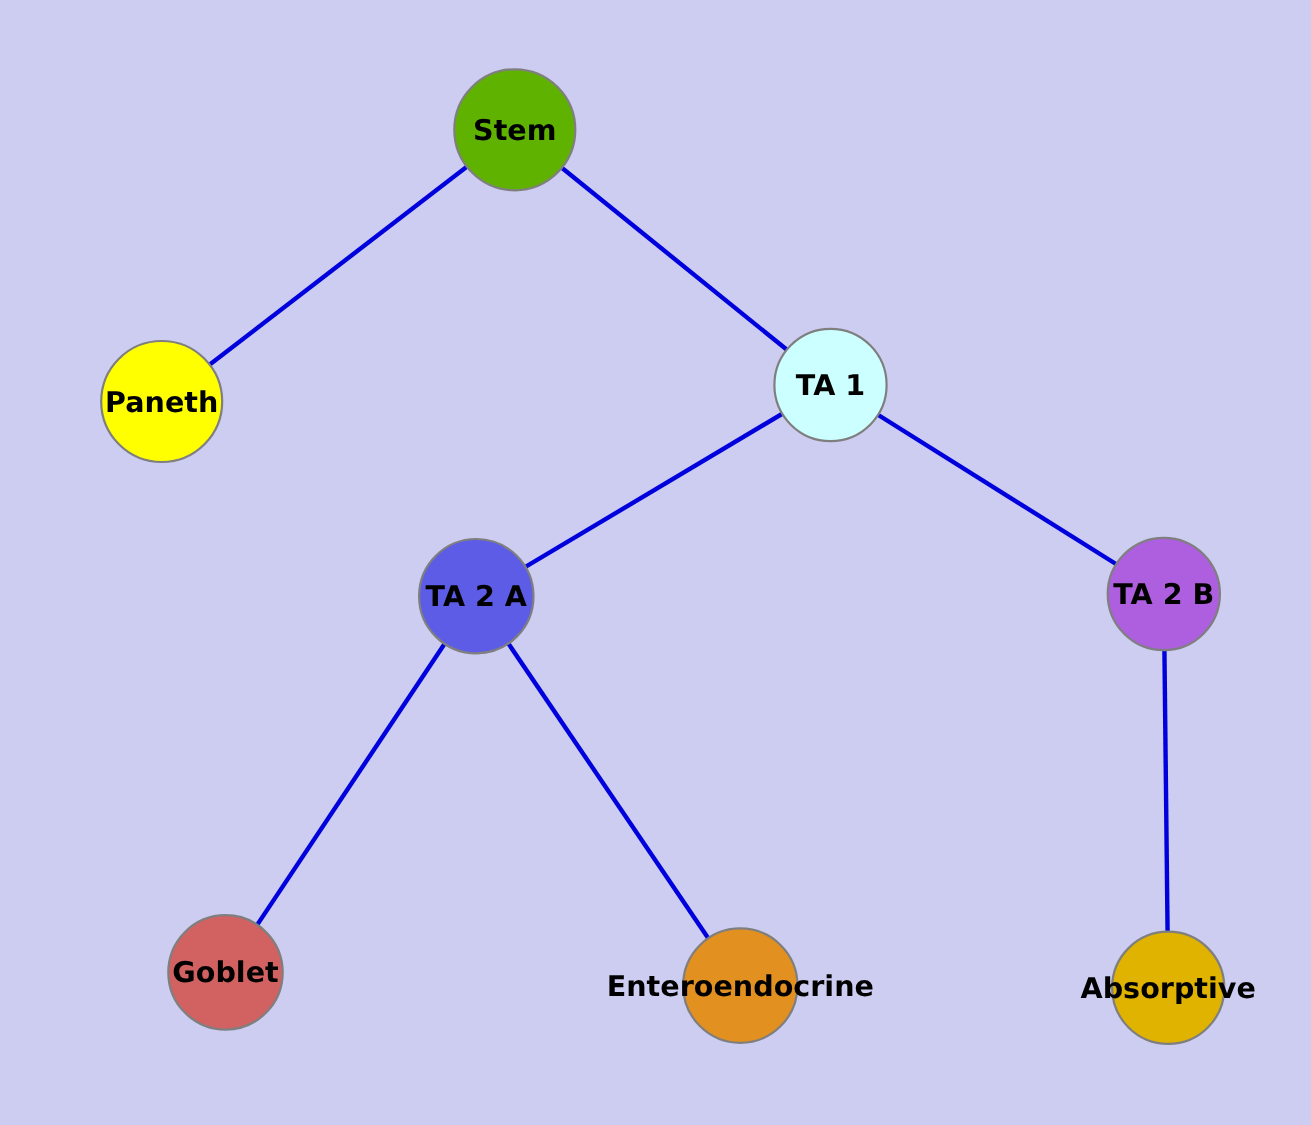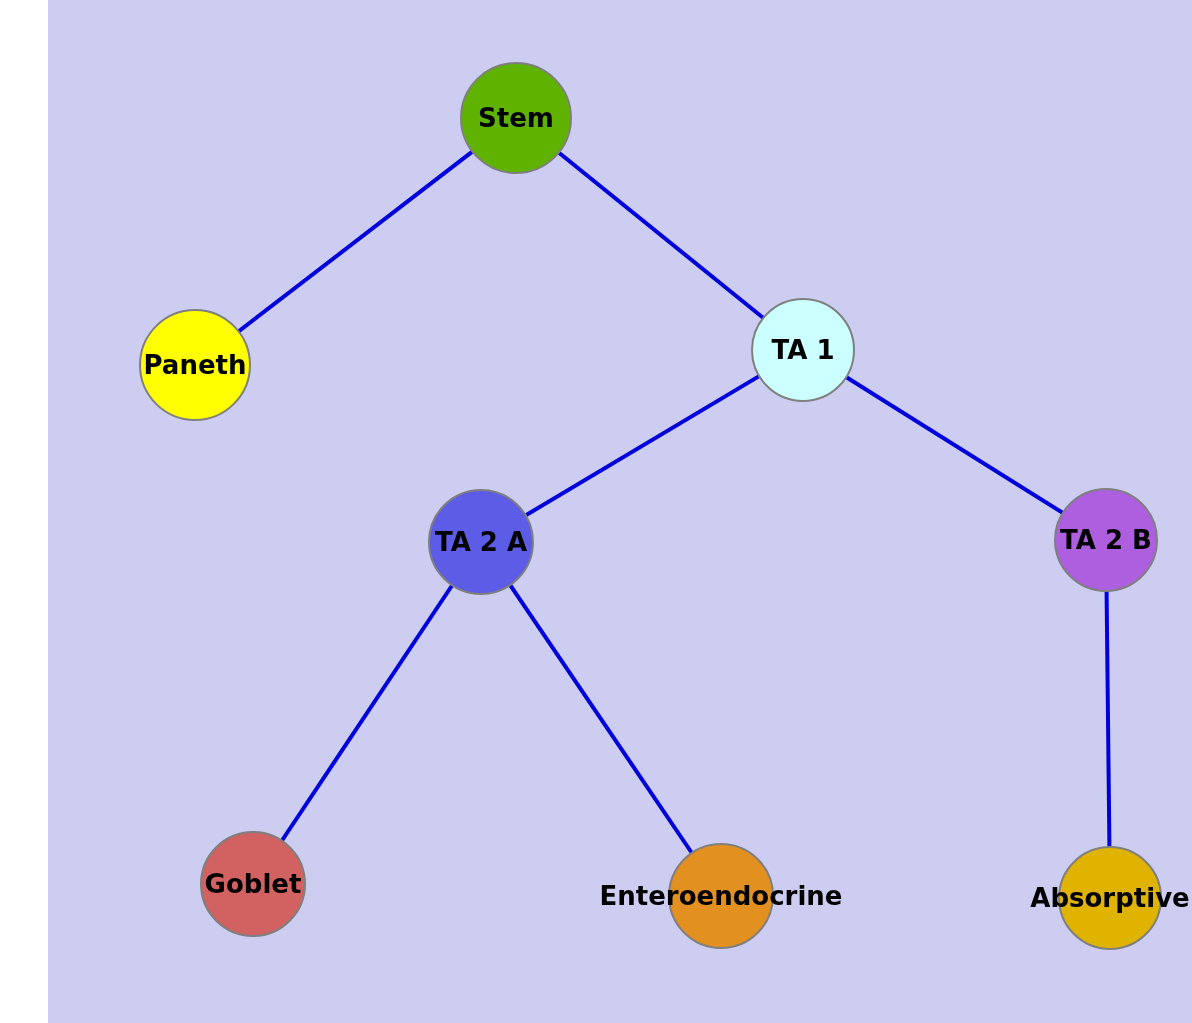--- a/index.html
+++ b/index.html
@@ -9,21 +9,20 @@
   }
   body {
     width: 1192px;
     height: 1023px;
     font-family: "DejaVu Sans", "Liberation Sans", sans-serif;
     overflow: hidden;
   }
   #diagram-wrap {
     width: 1056px;
     height: 1023px;
-    padding-left: 48px;
   }
   #canvas {
     display: block;
   }
   .node-label {
     font-family: "DejaVu Sans", "Liberation Sans", sans-serif;
     font-weight: bold;
     font-size: 26px;
   }
 </style>

